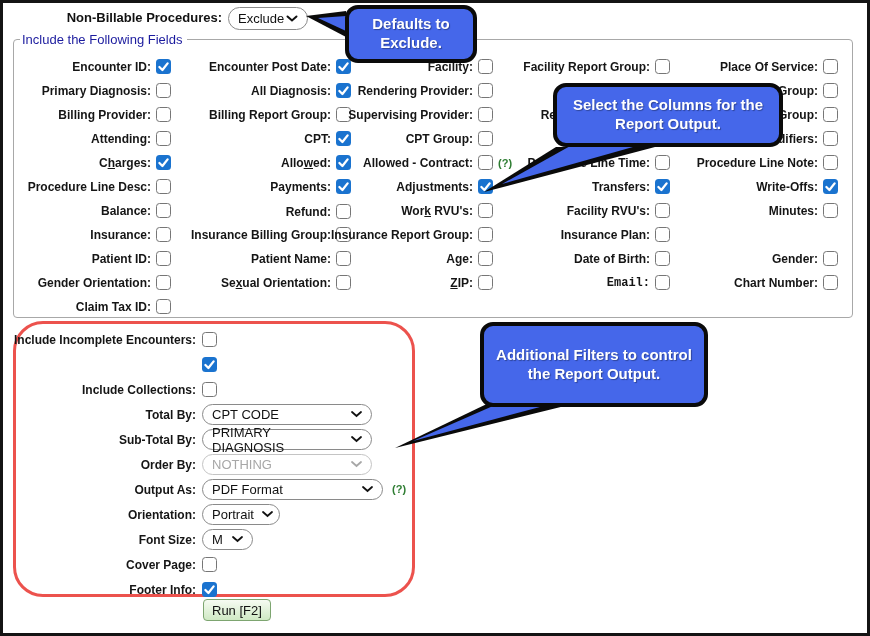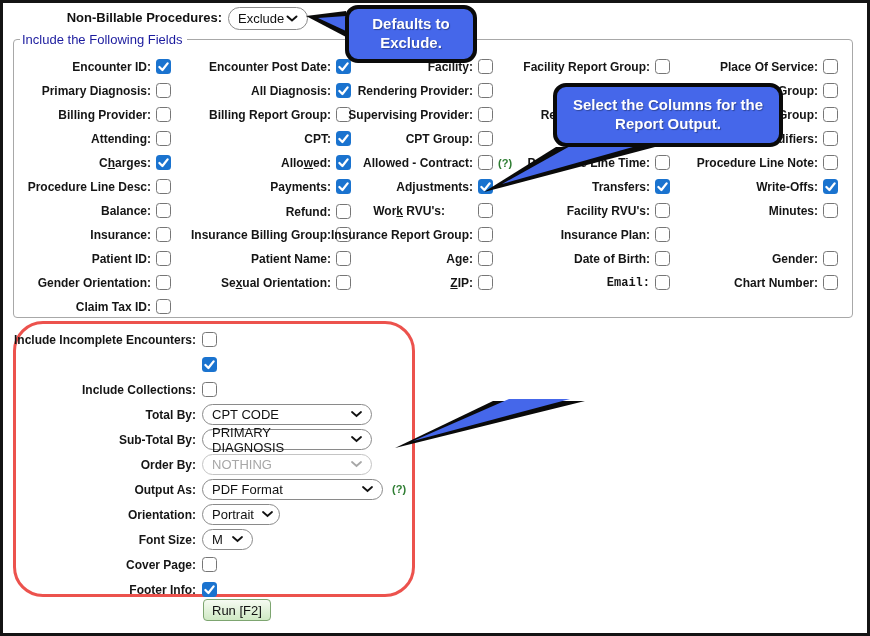--- a/index.html
+++ b/index.html
@@ -232,21 +232,21 @@
         </span>
       </div>
       <div class="cell" style="top: 202px; right: 699px;">
         <span class="flabel">Balance:</span>
         <span class="cb" role="checkbox" aria-checked="false"></span>
       </div>
       <div class="cell" style="top: 202px; right: 519px; align-items: flex-end;">
         <span class="flabel">Refund:</span>
         <span class="cb" role="checkbox" aria-checked="false"></span>
       </div>
-      <div class="cell" style="top: 202px; right: 377px; gap: 28px;">
+      <div class="cell" style="top: 202px; right: 377px;">
         <span class="flabel">Wor<u>k</u> RVU's:</span>
         <span class="cb" role="checkbox" aria-checked="false"></span>
       </div>
       <div class="cell" style="top: 202px; right: 200px;">
         <span class="flabel">Facility RVU's:</span>
         <span class="cb" role="checkbox" aria-checked="false"></span>
       </div>
       <div class="cell" style="top: 202px; right: 32px;">
         <span class="flabel">Minutes:</span>
         <span class="cb" role="checkbox" aria-checked="false"></span>
@@ -406,15 +406,16 @@
     <polygon class="t-out" points="346,11 306,16 346,37"></polygon>
     <polygon class="t-in" points="346,16 318,18 346,31"></polygon>
     <polygon class="t-out" points="556,147 655,147 484,192"></polygon>
     <polygon class="t-in" points="572,145 640,145 502,184"></polygon>
     <polygon class="t-out" points="493,401 585,401 395,448"></polygon>
     <polygon class="t-in" points="509,399 570,399 413,441"></polygon>
   </svg>
 
   <div class="callout" id="co-defaults">Defaults to Exclude.</div>
   <div class="callout" id="co-columns">Select the Columns for the Report Output.</div>
+  <div class="callout" id="co-filters">Additional Filters to control the Report Output.</div>
 
   <div id="frame"></div>
 </div>
 
 </body></html>

